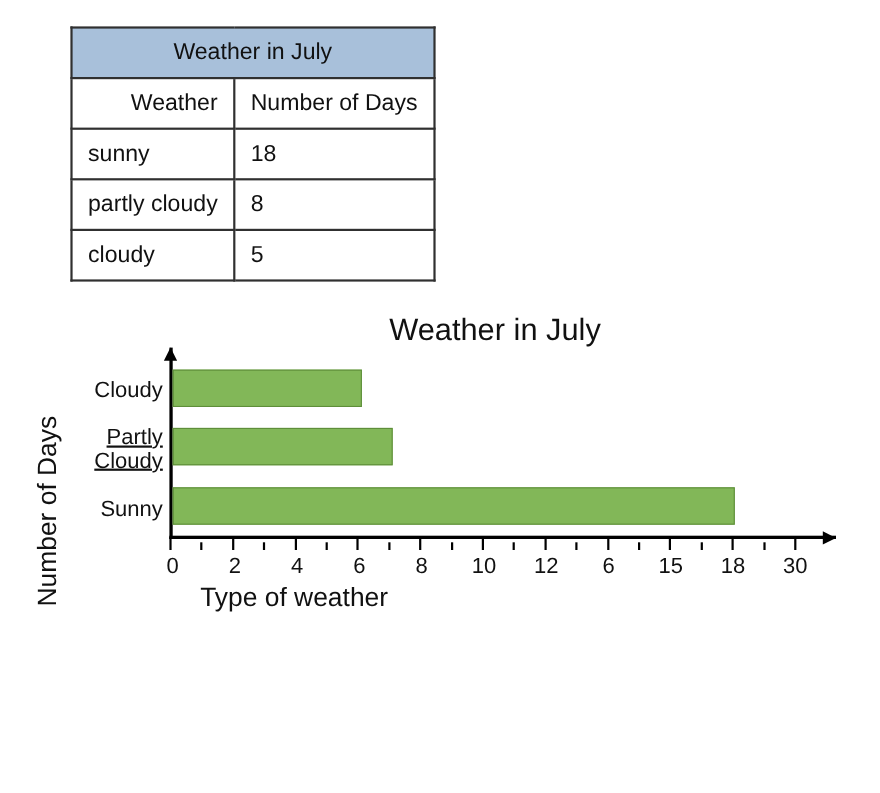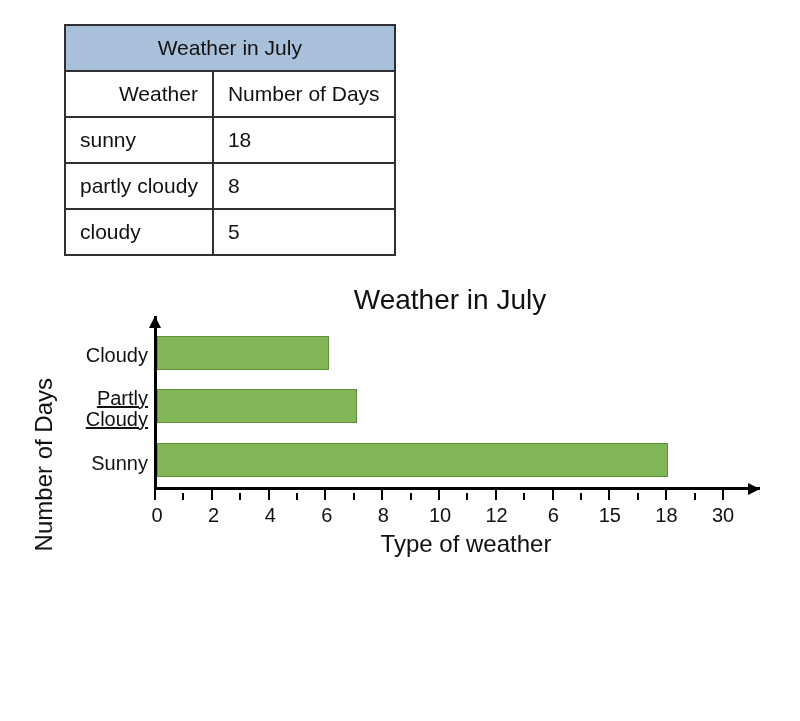--- a/index.html
+++ b/index.html
@@ -182,21 +182,20 @@
     font-size: 20px;
   }
   .ticklabel {
     position: absolute;
     transform: translateX(-50%);
     top: 2px;
   }
 
   .xlabel {
     font-size: 24px;
-    text-align: center;
     margin-top: 2px;
     padding-left: 120px;
   }
 </style>
 </head>
 <body>
 
 <table class="wx-table">
   <tbody>
       <tr class="title-row">

